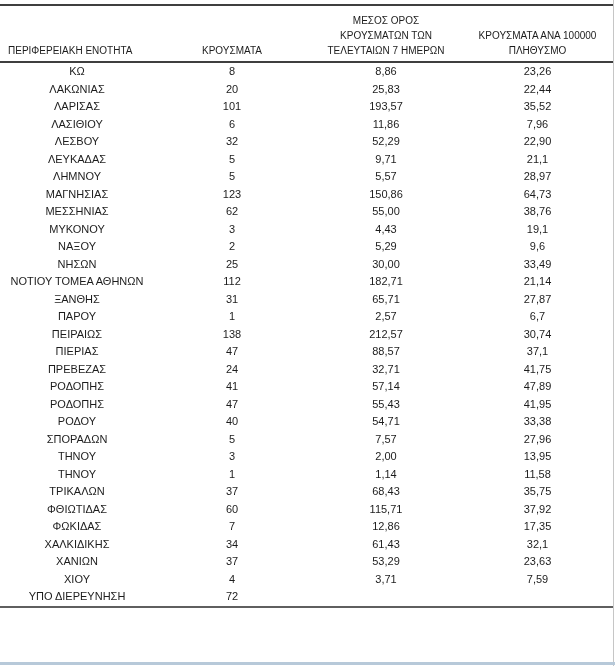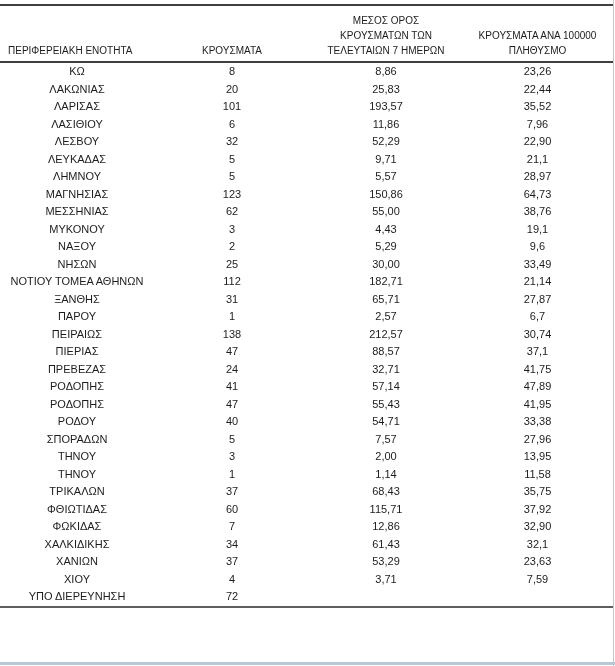--- a/index.html
+++ b/index.html
@@ -239,21 +239,21 @@
         <tr>
           <td>ΦΘΙΩΤΙΔΑΣ</td>
           <td>60</td>
           <td>115,71</td>
           <td>37,92</td>
         </tr>
         <tr>
           <td>ΦΩΚΙΔΑΣ</td>
           <td>7</td>
           <td>12,86</td>
-          <td>32,90</td>
+          <td>17,35</td>
         </tr>
         <tr>
           <td>ΧΑΛΚΙΔΙΚΗΣ</td>
           <td>34</td>
           <td>61,43</td>
           <td>32,1</td>
         </tr>
         <tr>
           <td>ΧΑΝΙΩΝ</td>
           <td>37</td>

